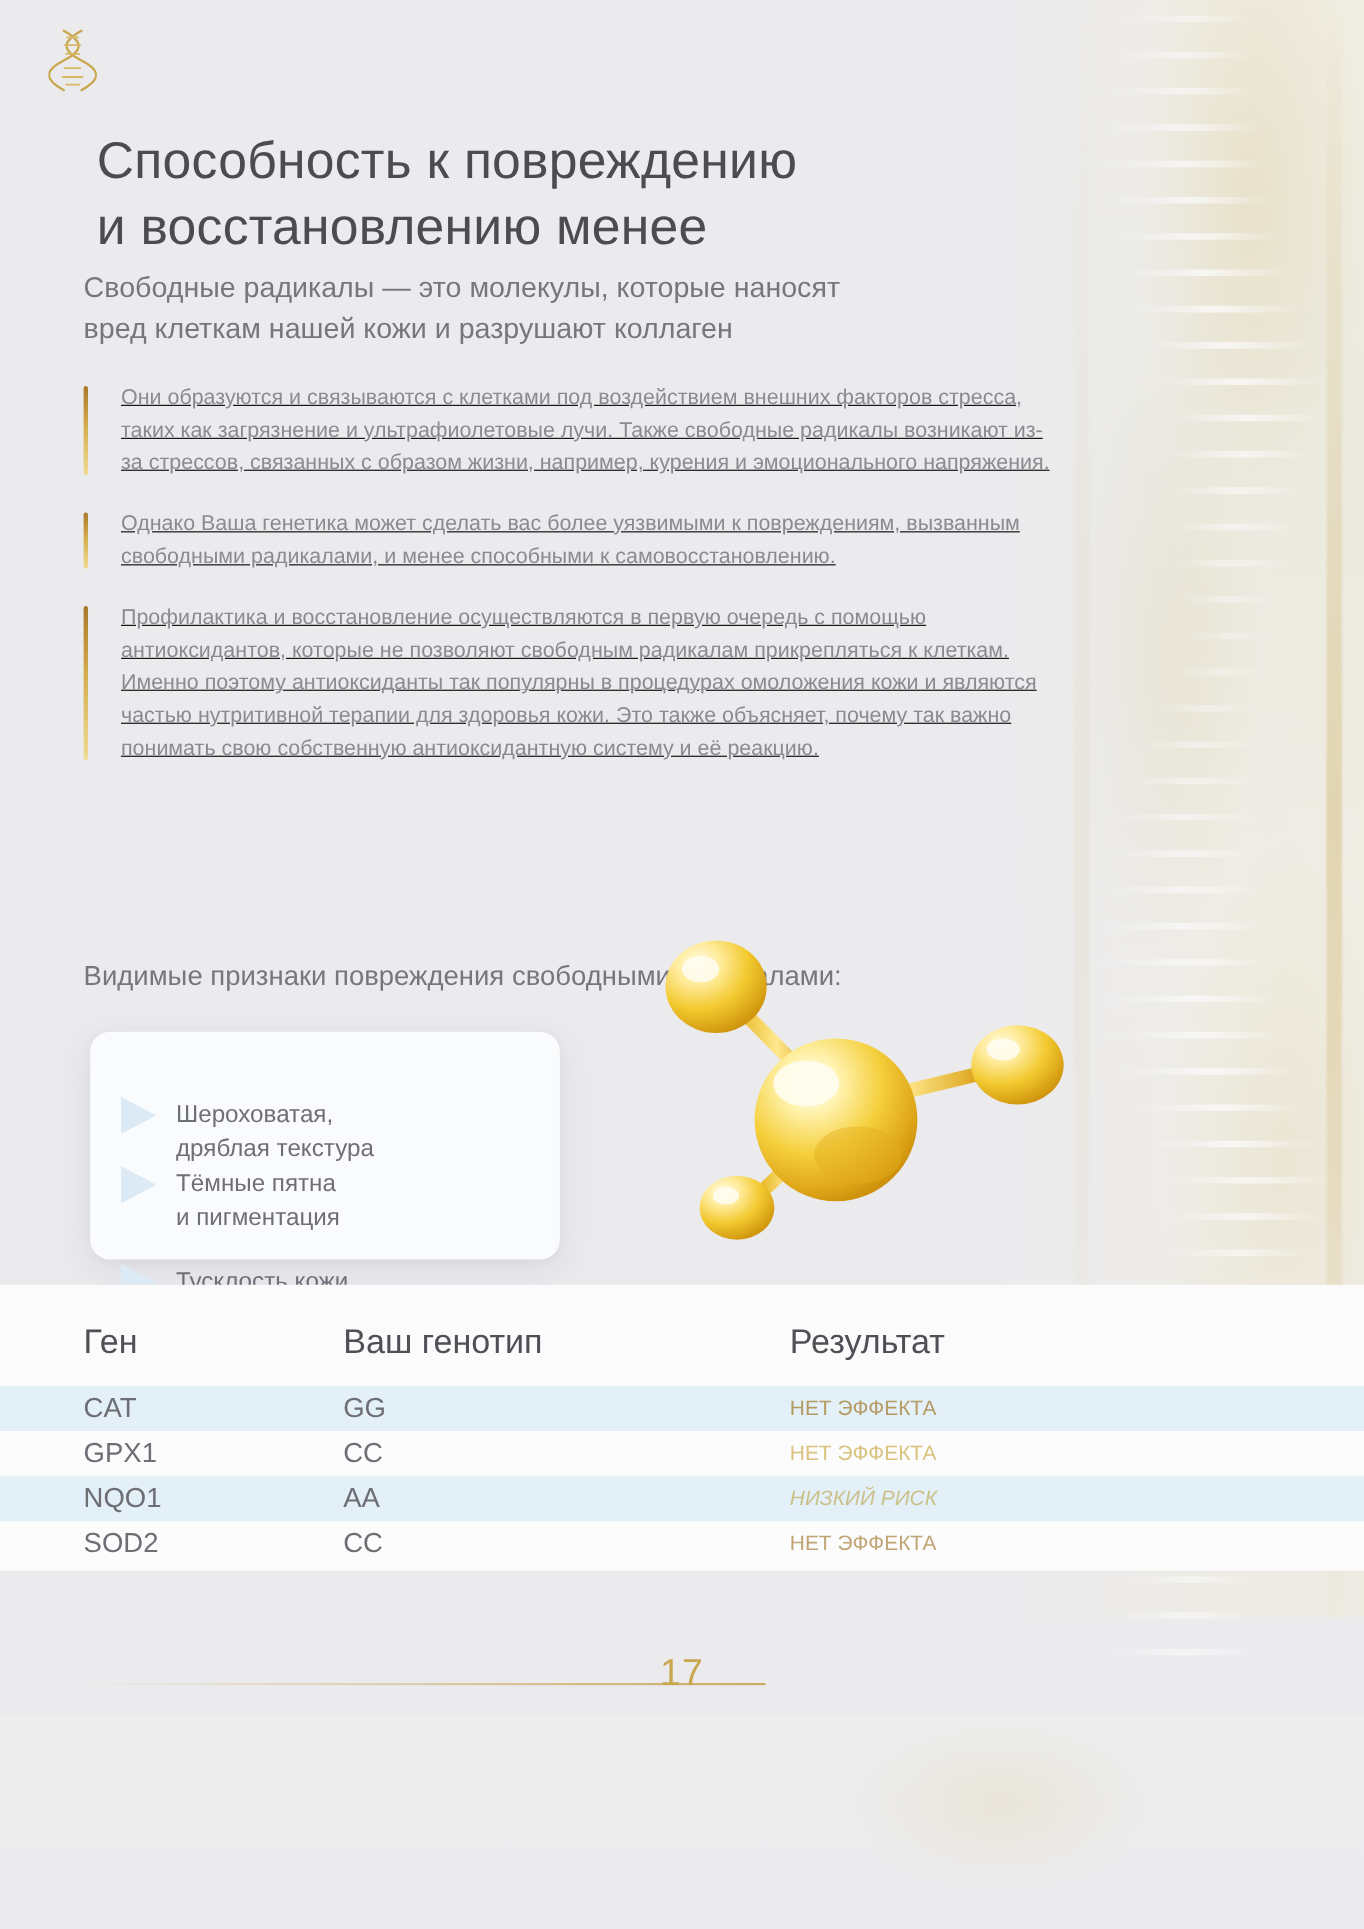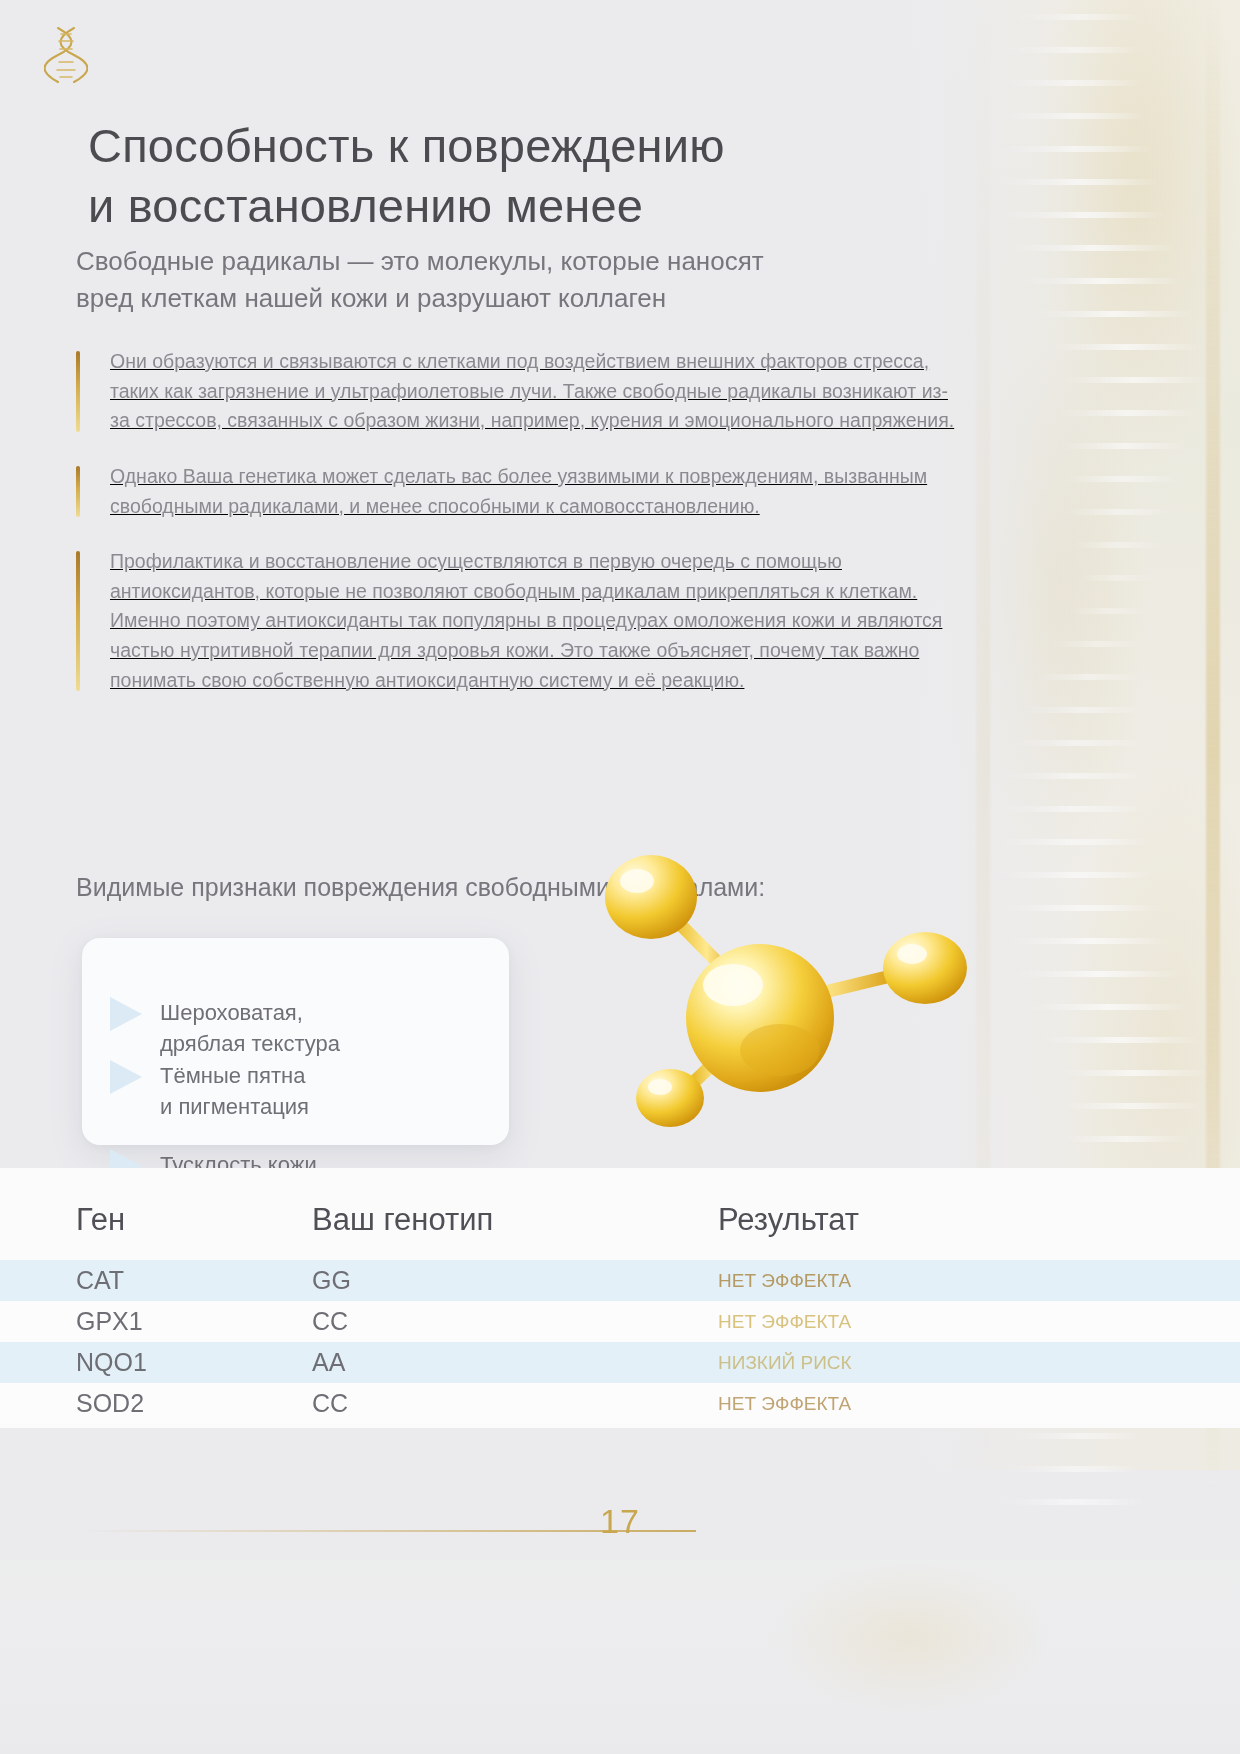--- a/index.html
+++ b/index.html
@@ -302,21 +302,21 @@
             <div class="col3 res" style="color: rgb(181, 154, 99);">НЕТ ЭФФЕКТА</div>
           </div>
           <div class="trow">
             <div class="col1">GPX1</div>
             <div class="col2">CC</div>
             <div class="col3 res" style="color: rgb(216, 194, 126);">НЕТ ЭФФЕКТА</div>
           </div>
           <div class="trow alt">
             <div class="col1">NQO1</div>
             <div class="col2">AA</div>
-            <div class="col3 res" style="color: rgb(204, 192, 138);">НИЗКИЙ РИСК</div>
+            <div class="col3 res" style="color: rgb(204, 192, 138); font-style: italic;">НИЗКИЙ РИСК</div>
           </div>
           <div class="trow">
             <div class="col1">SOD2</div>
             <div class="col2">CC</div>
             <div class="col3 res" style="color: rgb(192, 164, 115);">НЕТ ЭФФЕКТА</div>
           </div>
         </div>
     </div>
 
     <div class="footer-rule"></div>

